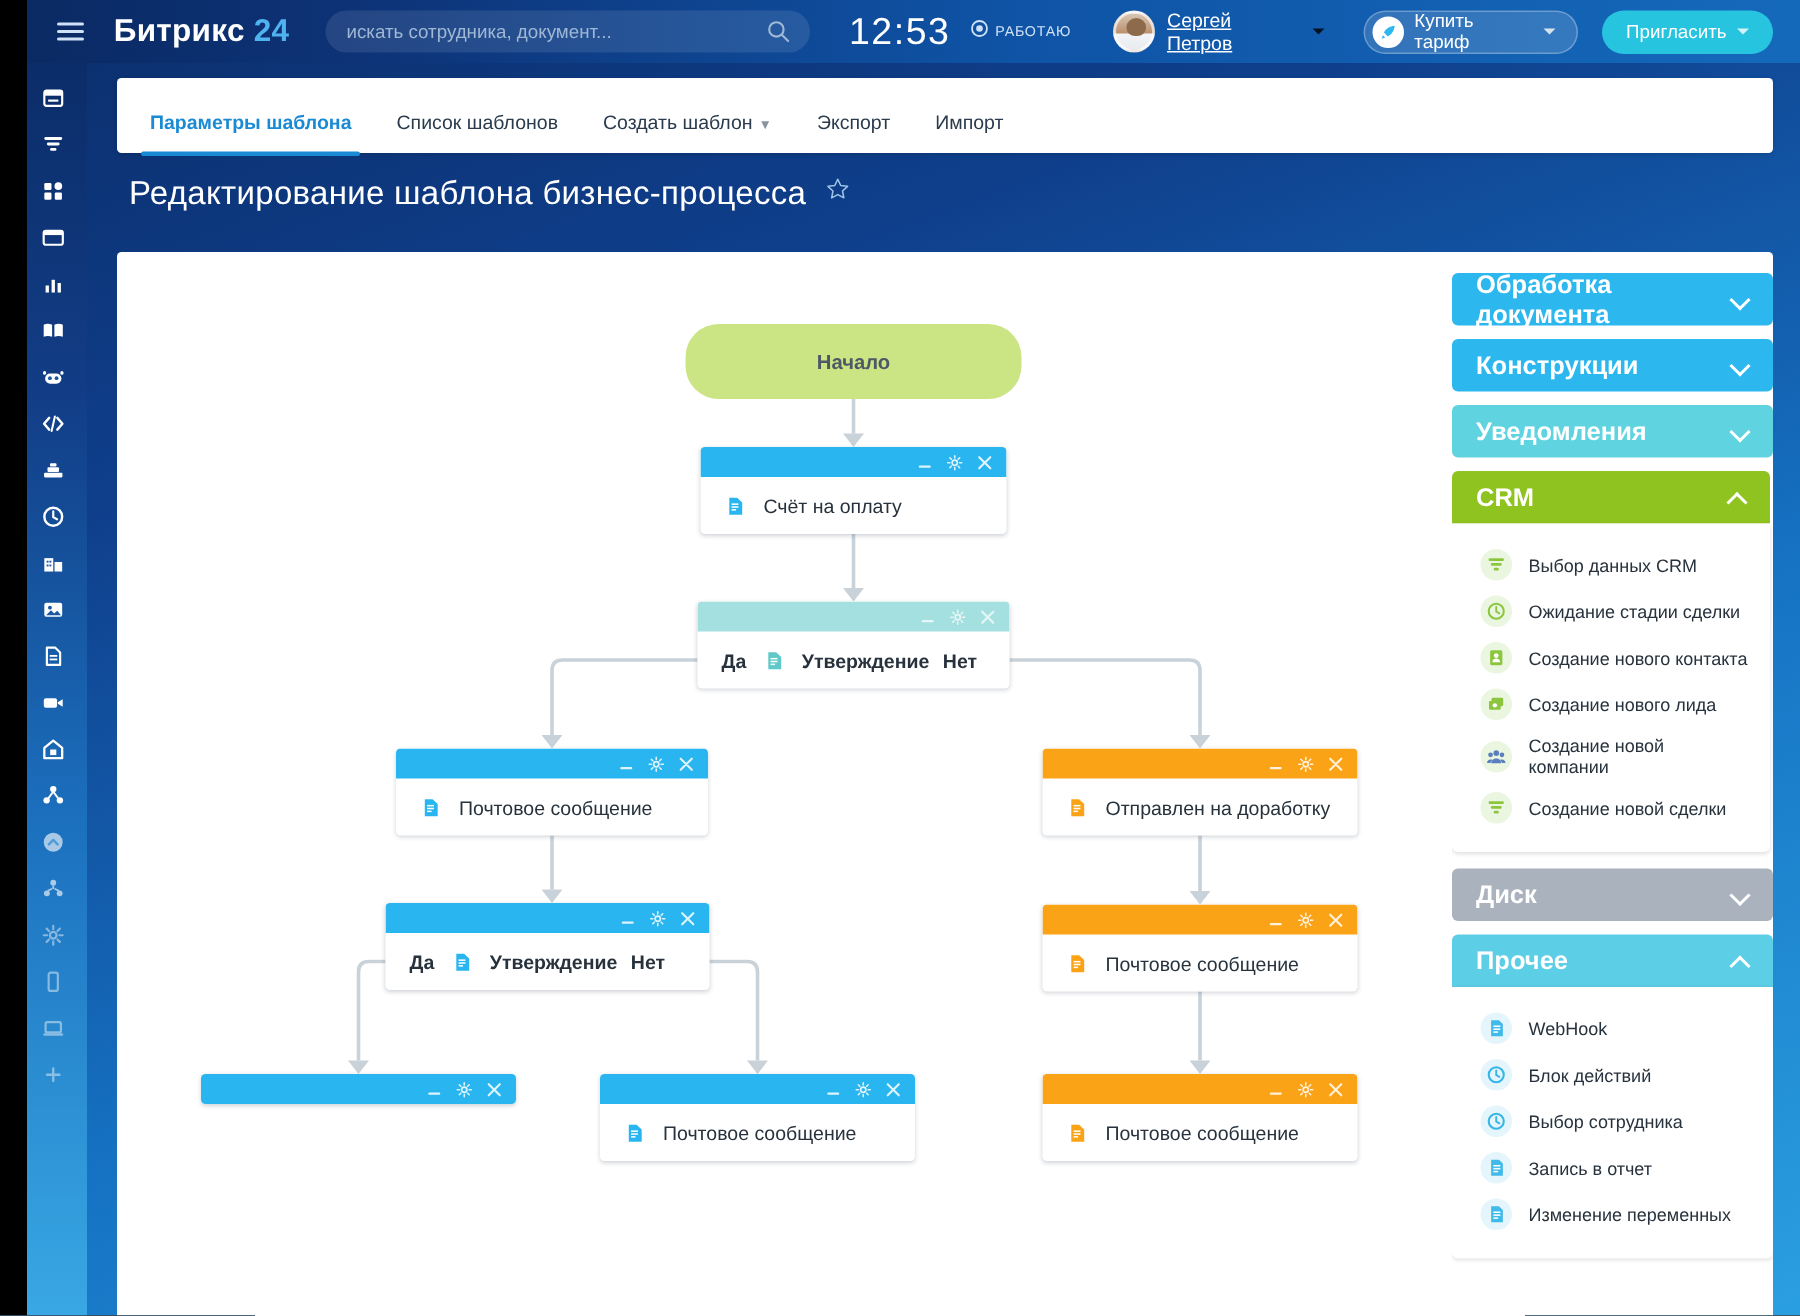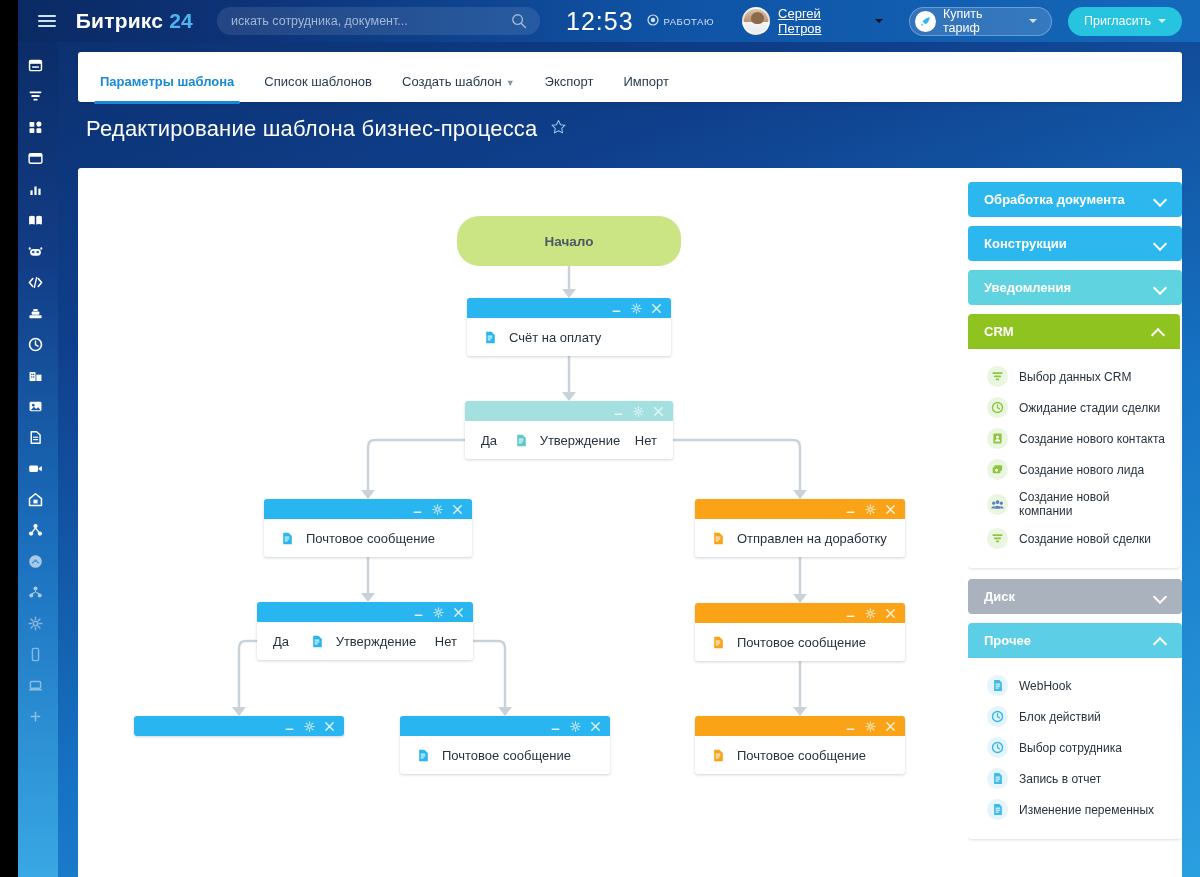--- a/index.html
+++ b/index.html
@@ -113,39 +113,39 @@
     box-shadow:0 1px 3px rgba(40,60,80,.22); overflow:hidden;
   }
   .node .hd {
     height:20px; display:flex; align-items:center; justify-content:flex-end; gap:9px; padding-right:9px;
   }
   .node .hd .ic { opacity:.85; display:flex; align-items:center; }
   .node .bd {
     display:flex; align-items:center; height:38px; padding:0 14px; gap:9px;
     font-size:13px; color:#27323d;
   }
-  .node .bd.dec { justify-content:space-between; padding:0 16px; }
+  .node .bd.dec { justify-content:flex-start; padding:0 16px;font-weight:bold; }
   .node .bd.dec .mid { display:flex; align-items:center; gap:9px; }
   .bico { width:19px;height:19px;border-radius:50%;display:flex;align-items:center;justify-content:center;flex:none; }
 
   .hd-blue   { background:#29b6f0; }
   .hd-teal   { background:#a5e0e0; }
   .hd-orange { background:#fba316; }
 
   .start {
     position:absolute; background:#cbe585; border-radius:22px;
     display:flex; align-items:center; justify-content:center;
     color:#4d5a66; font-size:13.5px; font-weight:700;
   }
 
   
   #rpanel { position:absolute; left:968px; top:182px; width:214px; z-index:6; }
   .grp-hd {
     height:35px; border-radius:4px; display:flex; align-items:center; justify-content:space-between;
-    padding:0 16px; color:#fff; font-size:13px; font-weight:700; margin-bottom:9px;
+    padding:0 16px; color:#fff; font-size:17px; font-weight:700; margin-bottom:9px;
   }
   .grp-hd.blue   { background:#2cb8ef; }
   .grp-hd.cyan   { background:#5fd3e0; }
   .grp-hd.green  { background:#8fc31f; margin-bottom:0; border-radius:4px 4px 0 0; width:212px; }
   .grp-hd.grey   { background:#a9b2bd; }
   .grp-hd.lblue  { background:#5ccfe6; margin-bottom:0; border-radius:4px 4px 0 0; }
   .chev { width:11px; height:11px; position:relative; flex:none; }
   .chev::before{
     content:""; position:absolute; left:0; top:1px; width:8px;height:8px;
     border-right:2px solid #fff; border-bottom:2px solid #fff; transform:rotate(45deg);

